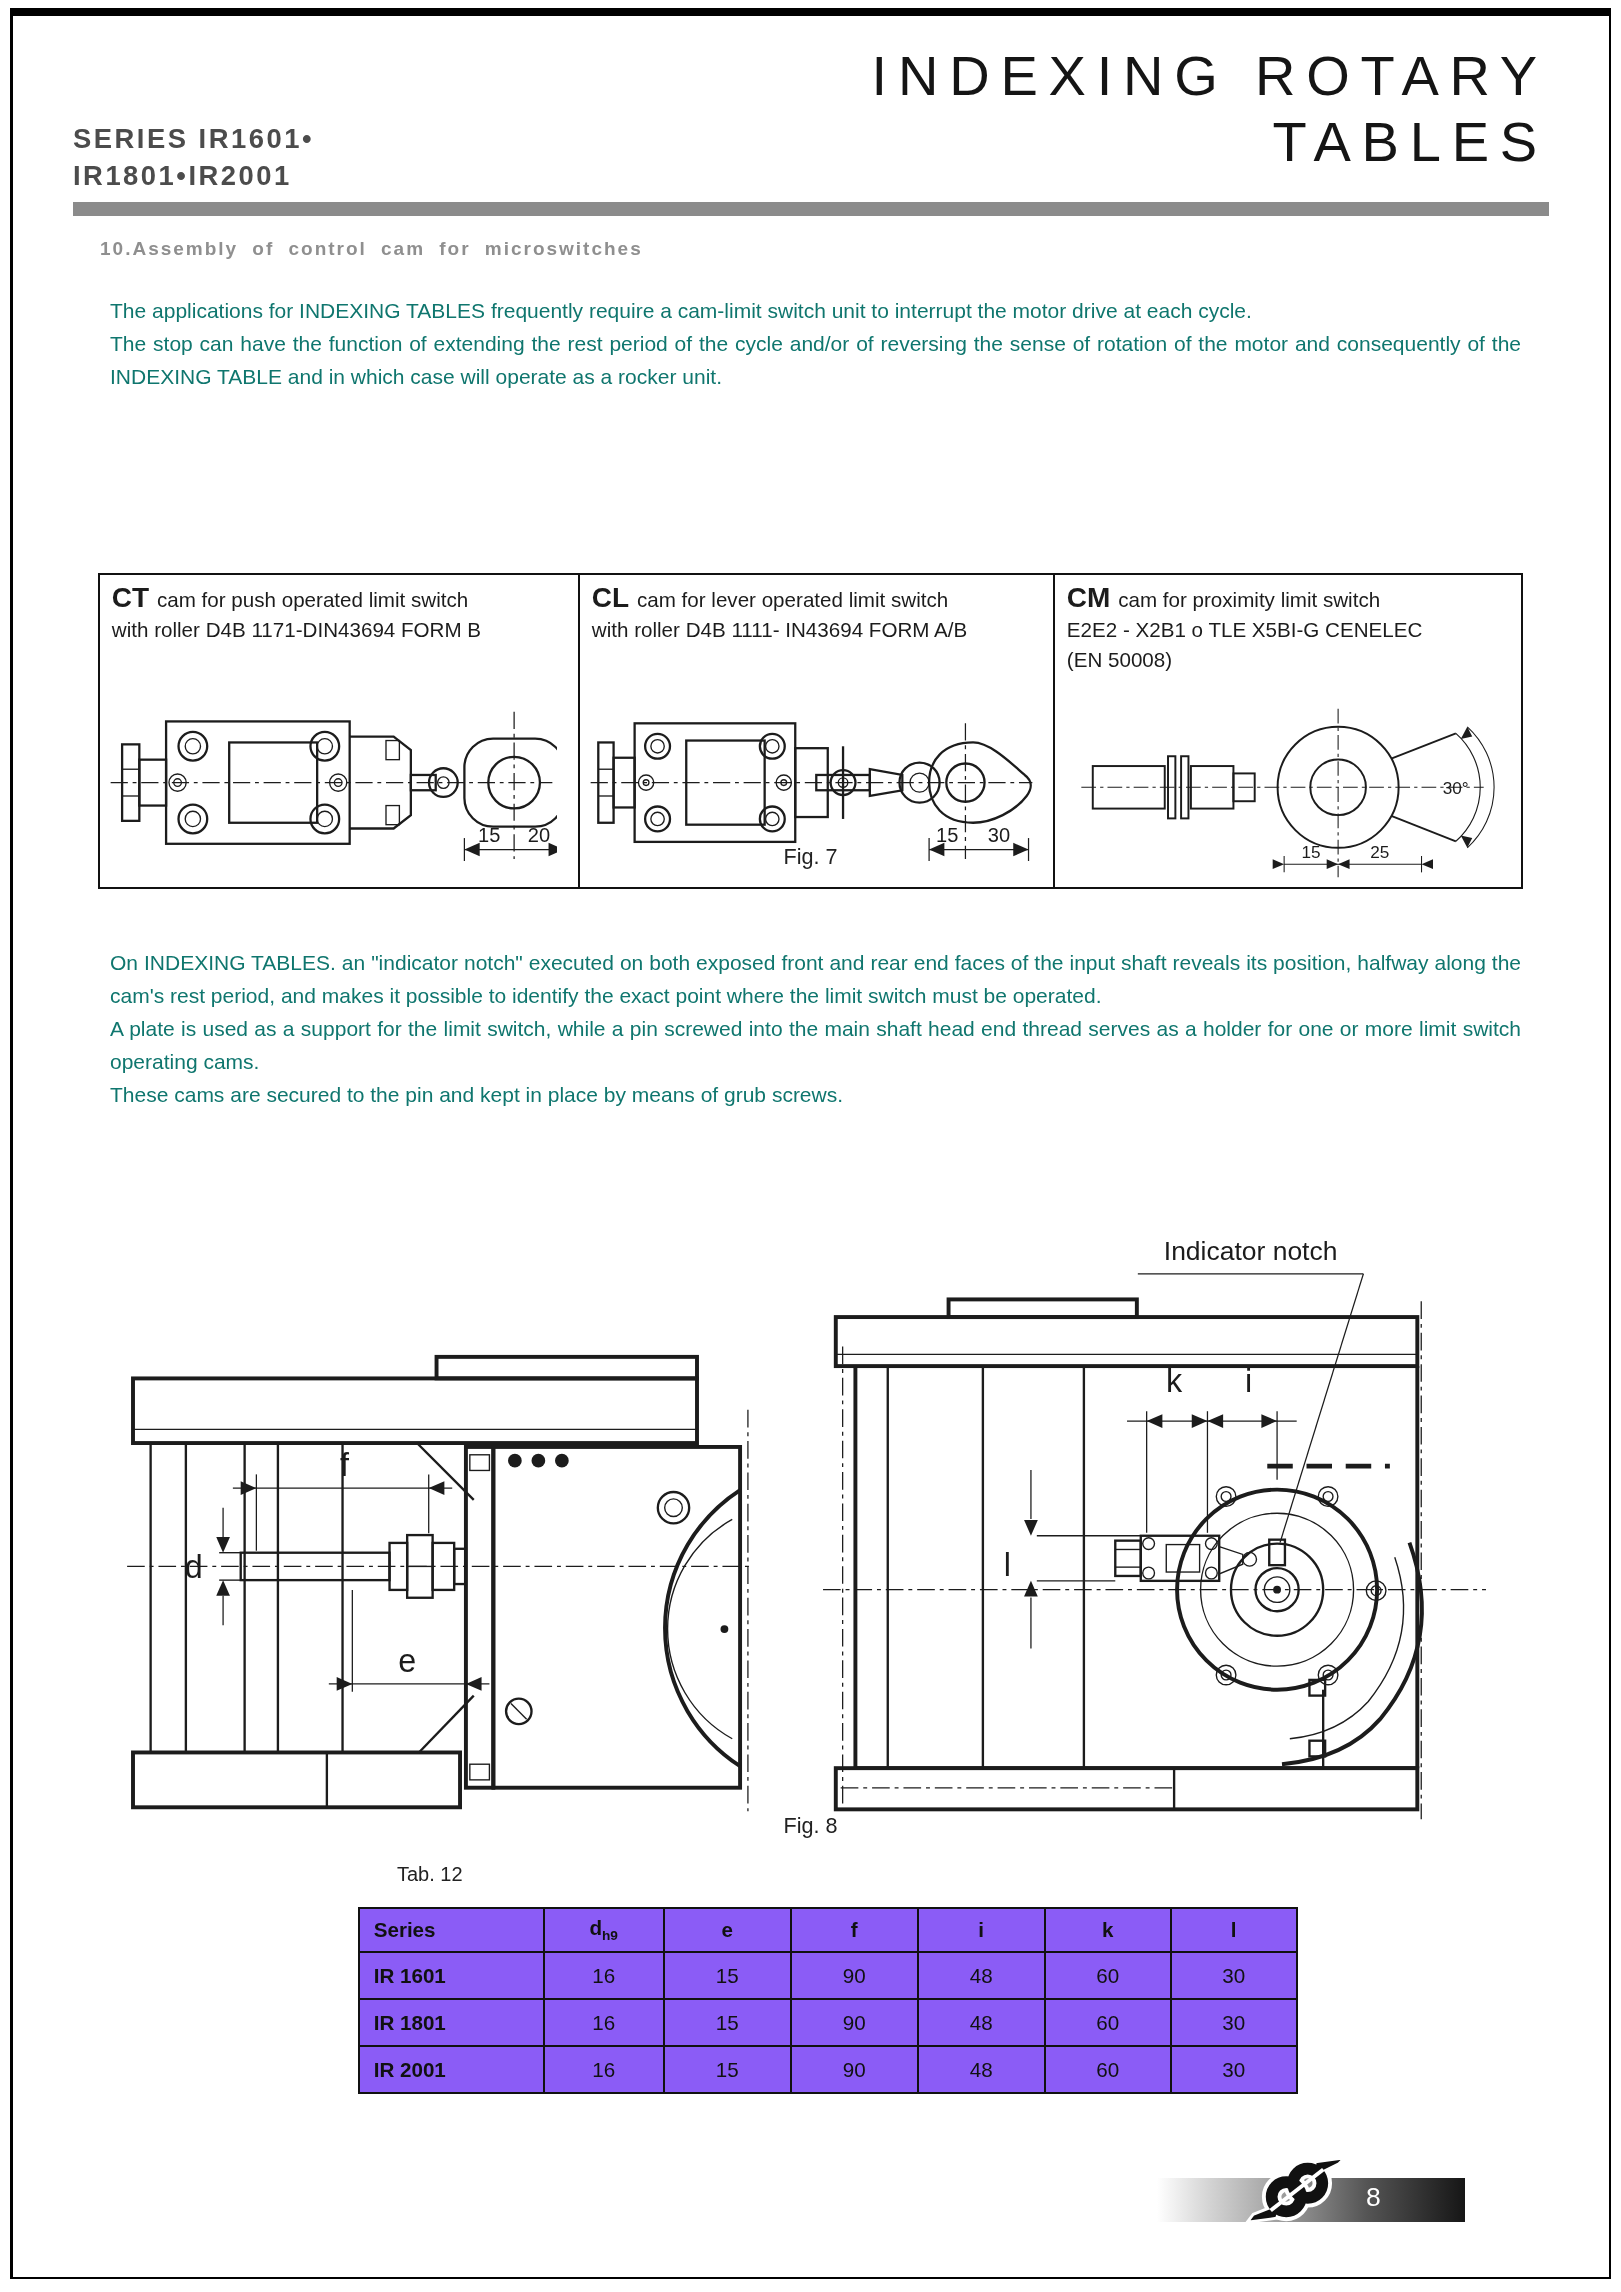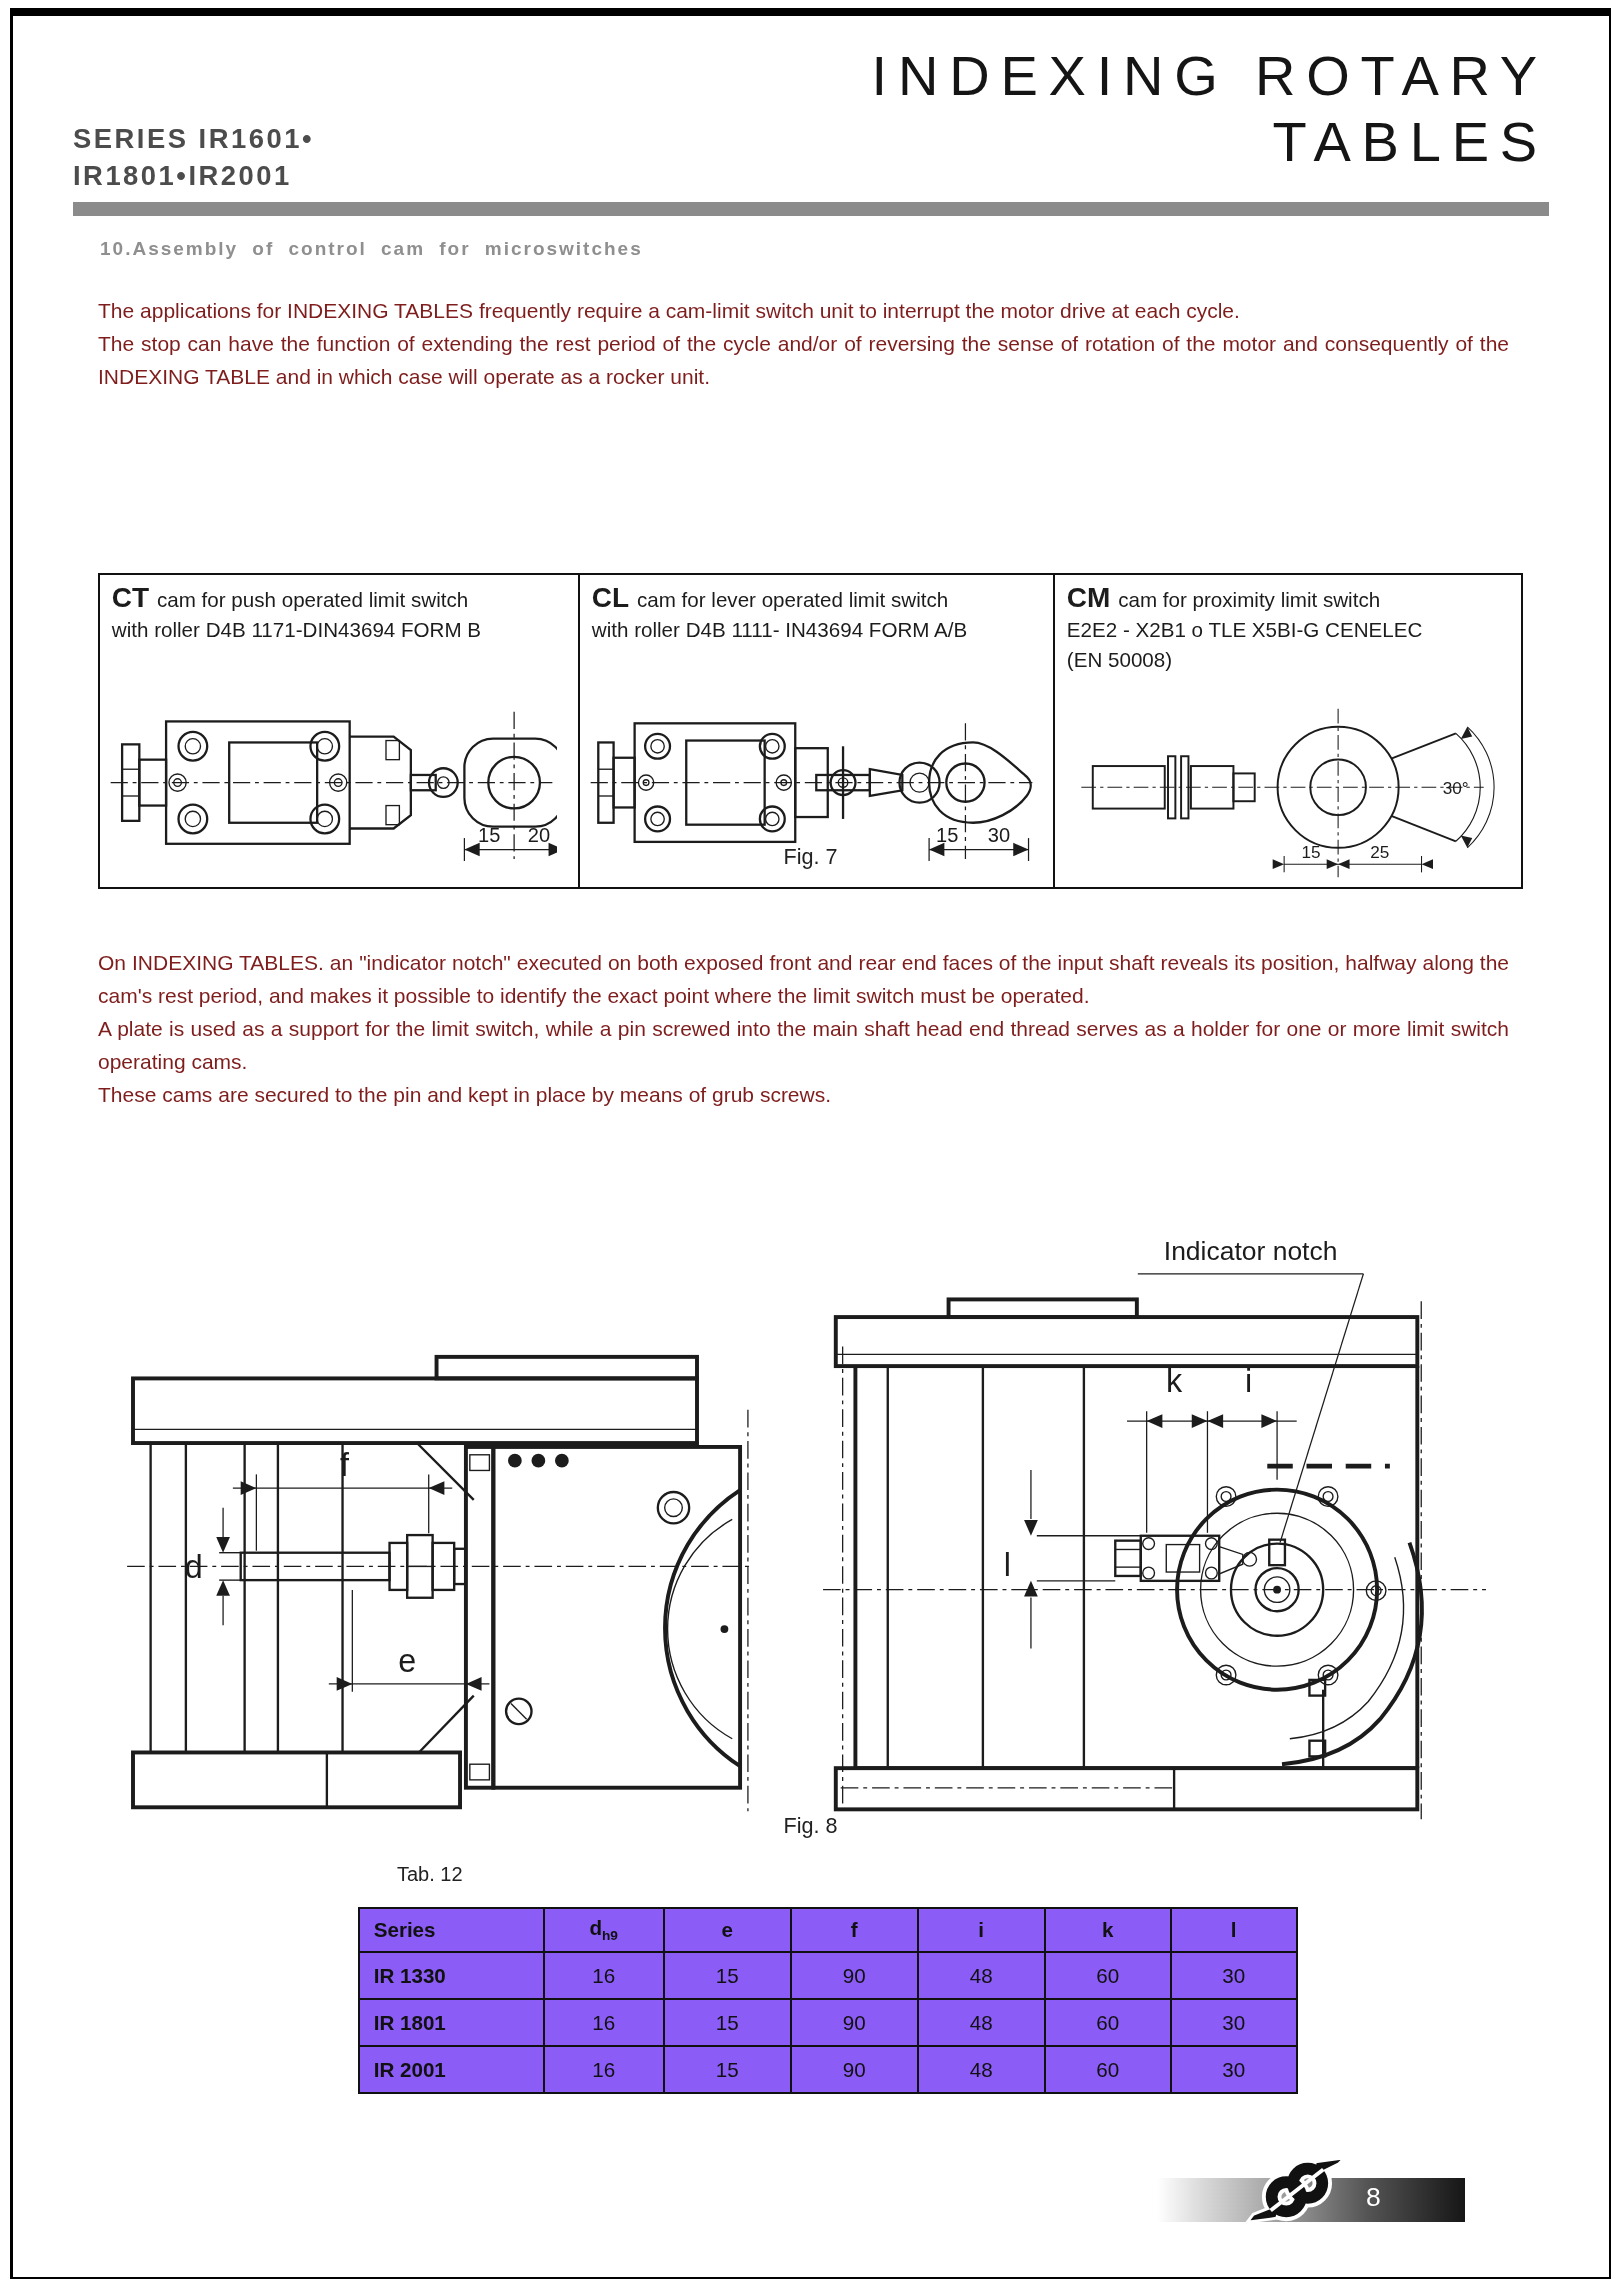--- a/index.html
+++ b/index.html
@@ -10,22 +10,22 @@
            border-right:2.9px solid #000; border-bottom:2.9px solid #000; pointer-events:none; }
 
   .series-block { position:absolute; left:73px; top:120px; font-size:27.4px; letter-spacing:2.5px;
                   font-weight:600; color:#4c4c4c; line-height:37px; }
   .title-block { position:absolute; right:73px; top:43px; text-align:right; color:#151515;
                  font-size:56px; font-weight:300; letter-spacing:10.8px; line-height:66px; }
   .graybar { position:absolute; left:73px; top:202px; width:1476px; height:13.7px; background:#8b8b8b; }
   .heading { position:absolute; left:100px; top:238px; font-size:19px; font-weight:bold;
              color:#8f8f8f; letter-spacing:2px; word-spacing:6.9px; }
 
-  .para { position:absolute; left:98px; width:1411px; text-align:justify;
-          font-size:21px; line-height:33px; color:#7f1d1d; }
+  .para { position:absolute; left:110px; width:1411px; text-align:justify;
+          font-size:21px; line-height:33px; color:#0f766e; }
   .para p { margin:0; }
   .pb1 { top:294px; }
   .pb2 { top:946px; }
 
   .fig7 { position:absolute; left:98px; top:573px; width:1421px; height:312px;
           border:2.9px solid #111; display:flex; background:#fff; }
   .fig7-cell { position:relative; border-right:2px solid #111; overflow:hidden; }
   .fig7-cell:last-child { border-right:none; }
   .f7c1 { width:478px; } .f7c2 { width:473px; } .f7c3 { flex:1; }
   .cell-text { padding:7.8px 11.8px 0 11.8px; font-size:20.6px; line-height:30px; color:#1c1c1c; }
@@ -408,21 +408,21 @@
         <th class="c-d"><span>d</span><sub>h9</sub></th>
         <th class="c-e">e</th>
         <th class="c-f">f</th>
         <th class="c-i">i</th>
         <th class="c-k">k</th>
         <th class="c-l">l</th>
       </tr>
     </thead>
     <tbody>
       <tr>
-        <td class="c-series">IR 1330</td>
+        <td class="c-series">IR 1601</td>
         <td>16</td>
         <td>15</td>
         <td>90</td>
         <td>48</td>
         <td>60</td>
         <td>30</td>
       </tr>
       <tr>
         <td class="c-series">IR 1801</td>
         <td>16</td>

